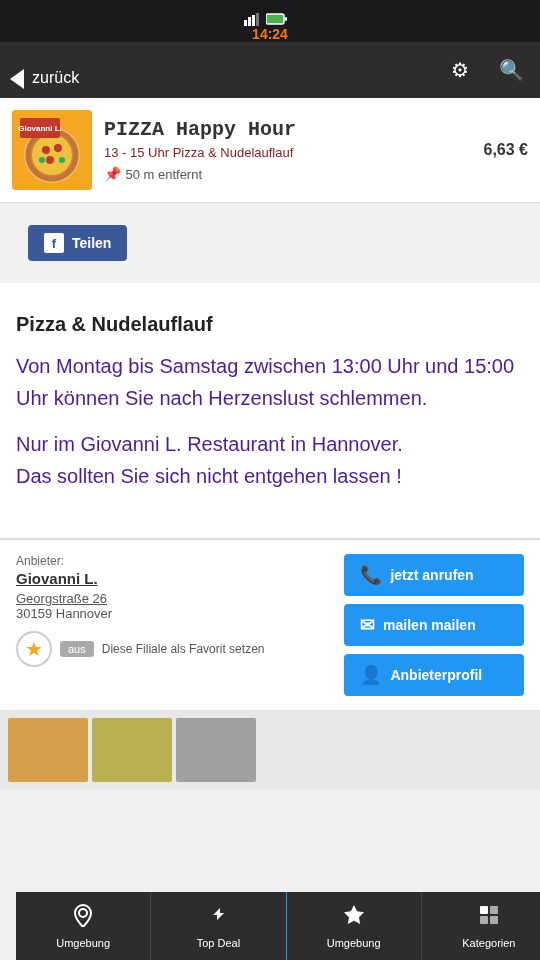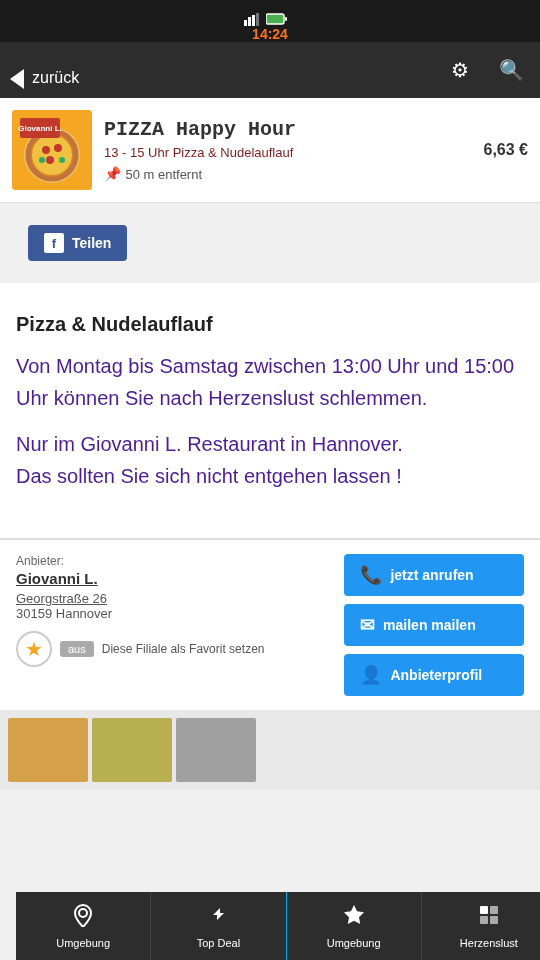--- a/index.html
+++ b/index.html
@@ -491,15 +491,15 @@
   </div>
   <div class="bottom-nav-item">
     <span class="nav-icon-sym">
       <svg width="24" height="24" viewBox="0 0 24 24" fill="white">
         <rect x="3" y="3" width="8" height="8" rx="1" fill="white"></rect>
         <rect x="13" y="3" width="8" height="8" rx="1" fill="white" opacity="0.6"></rect>
         <rect x="3" y="13" width="8" height="8" rx="1" fill="white" opacity="0.6"></rect>
         <rect x="13" y="13" width="8" height="8" rx="1" fill="white" opacity="0.6"></rect>
       </svg>
     </span>
-    <span>Herzenslust</span>
+    <span>Kategorien</span>
   </div>
 </div>
 
 </body></html>

